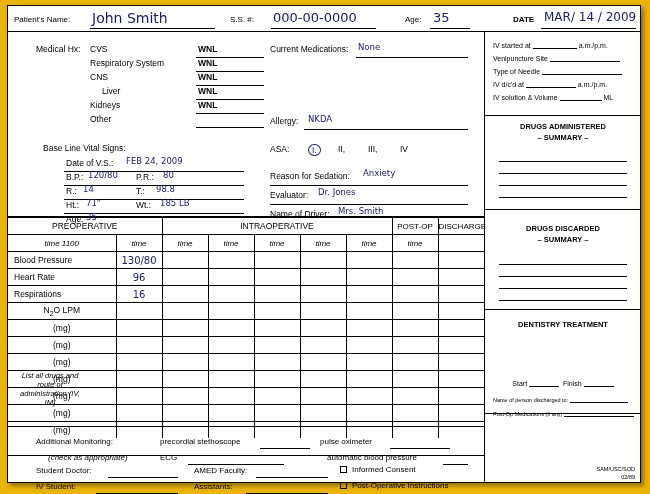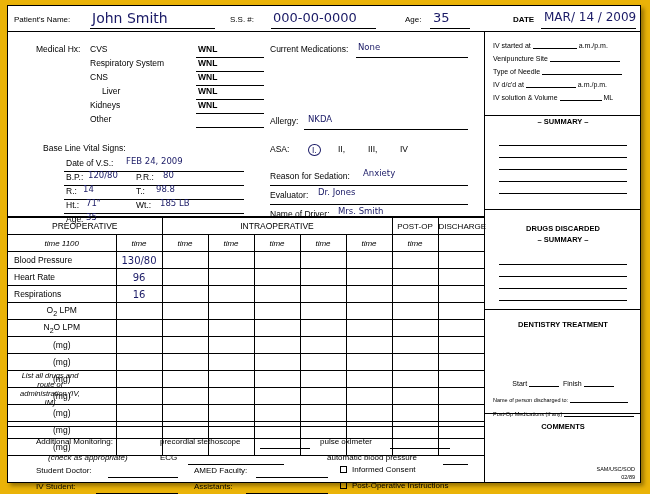--- a/index.html
+++ b/index.html
@@ -213,31 +213,20 @@
             <td class="hw" style="font-size:10px;">16</td>
             <td></td>
                 <td></td>
                 <td></td>
                 <td></td>
                 <td></td>
                 <td></td>
             <td style="border-right:none;"></td>
           </tr>
           <tr>
-            <td class="lbl2">O<sub>2</sub> LPM</td>
-            <td></td>
-            <td></td>
-                <td></td>
-                <td></td>
-                <td></td>
-                <td></td>
-                <td></td>
-            <td style="border-right:none;"></td>
-          </tr>
-          <tr>
             <td class="lbl2">N<sub>2</sub>O LPM</td>
             <td></td>
             <td></td>
                 <td></td>
                 <td></td>
                 <td></td>
                 <td></td>
                 <td></td>
             <td style="border-right:none;"></td>
           </tr>
@@ -381,20 +370,21 @@
           <span>a.m./p.m.</span>
         </div>
         <div class="rrow">
           <span>IV solution &amp; Volume</span>
           <span class="u" style="width:42px;"></span>
           <span>ML</span>
         </div>
       </div>
 
       <div class="rbox" style="top:84px;height:94px;">
+        <div class="rtitle">DRUGS ADMINISTERED</div>
         <div class="rtitle" style="margin-top:1px;">– SUMMARY –</div>
         <div class="rline" style="margin-top:7px;"></div>
         <div class="rline"></div>
         <div class="rline"></div>
         <div class="rline"></div>
         <div class="rline"></div>
       </div>
 
       <div class="rbox" style="top:178px;height:100px;">
         <div class="rtitle" style="margin-top:14px;">DRUGS DISCARDED</div>
@@ -418,20 +408,19 @@
           <span>Name of person discharged to:</span>
           <span class="u" style="width:58px;"></span>
         </div>
         <div class="rrow" style="font-size:5.5px;margin-top:5px;">
           <span>Post-Op Medications (if any)</span>
           <span class="u" style="width:70px;"></span>
         </div>
       </div>
 
       <div class="rbox" style="top:382px;height:69px;border-bottom:none;">
-        <div class="rtitle" style="margin-top:8px;">COMMENTS</div>
         <div style="position:absolute;right:6px;bottom:11px;font-size:5.5px;text-align:right;">SAM/USC/SOD</div>
         <div style="position:absolute;right:6px;bottom:3px;font-size:5.5px;text-align:right;">02/89</div>
       </div>
     </div>
 
   </div>
 </div>
 
 </body></html>

